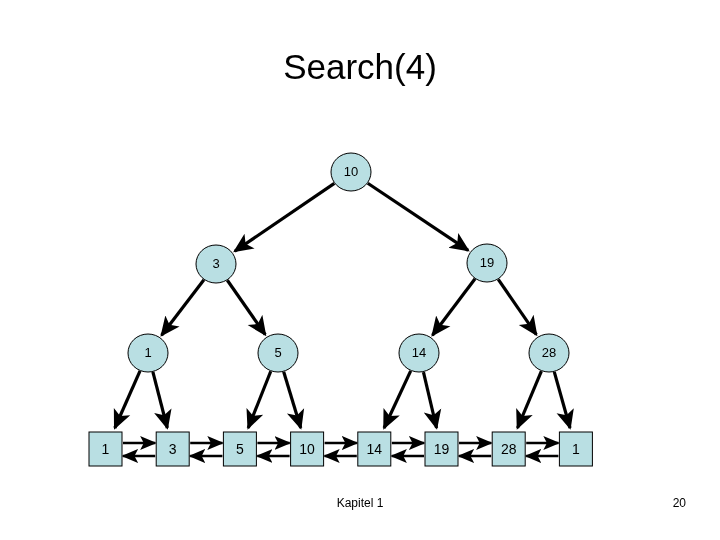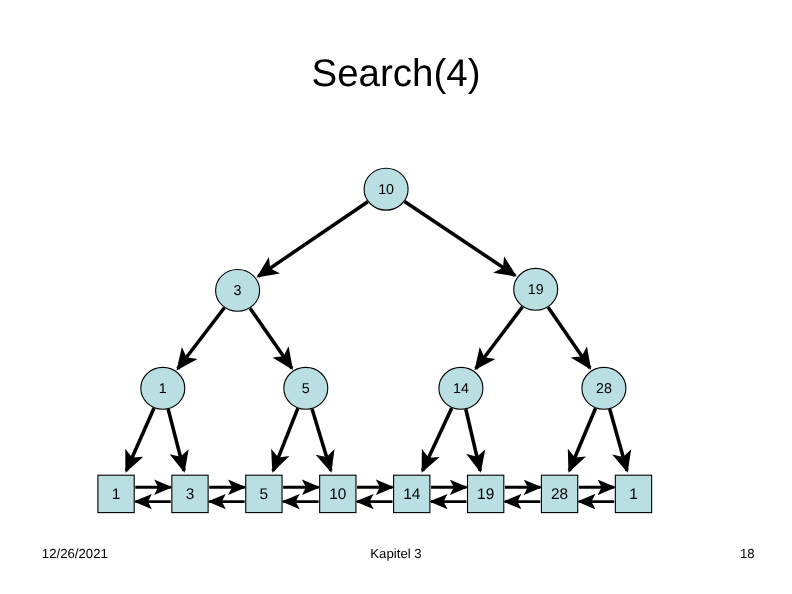--- a/index.html
+++ b/index.html
@@ -191,17 +191,16 @@
           <rect x="492.20" y="432" width="33" height="34" fill="#b9dfe3" stroke="#000000" stroke-width="1"></rect>
           <text x="508.70" y="450" class="leaf-label">28</text>
         </g>
         <g>
           <rect x="559.40" y="432" width="33" height="34" fill="#b9dfe3" stroke="#000000" stroke-width="1"></rect>
           <text x="575.90" y="450" class="leaf-label">1</text>
         </g>
       </g>
   </svg>
 
-  <div id="footer-date" class="footer-text">12/26/2021</div>
-  <div id="footer-center" class="footer-text">Kapitel 3</div>
-  <div id="footer-page" class="footer-text">18</div>
+  <div id="footer-center" class="footer-text">Kapitel 1</div>
+  <div id="footer-page" class="footer-text">20</div>
 
 </div>
 
 </body></html>

